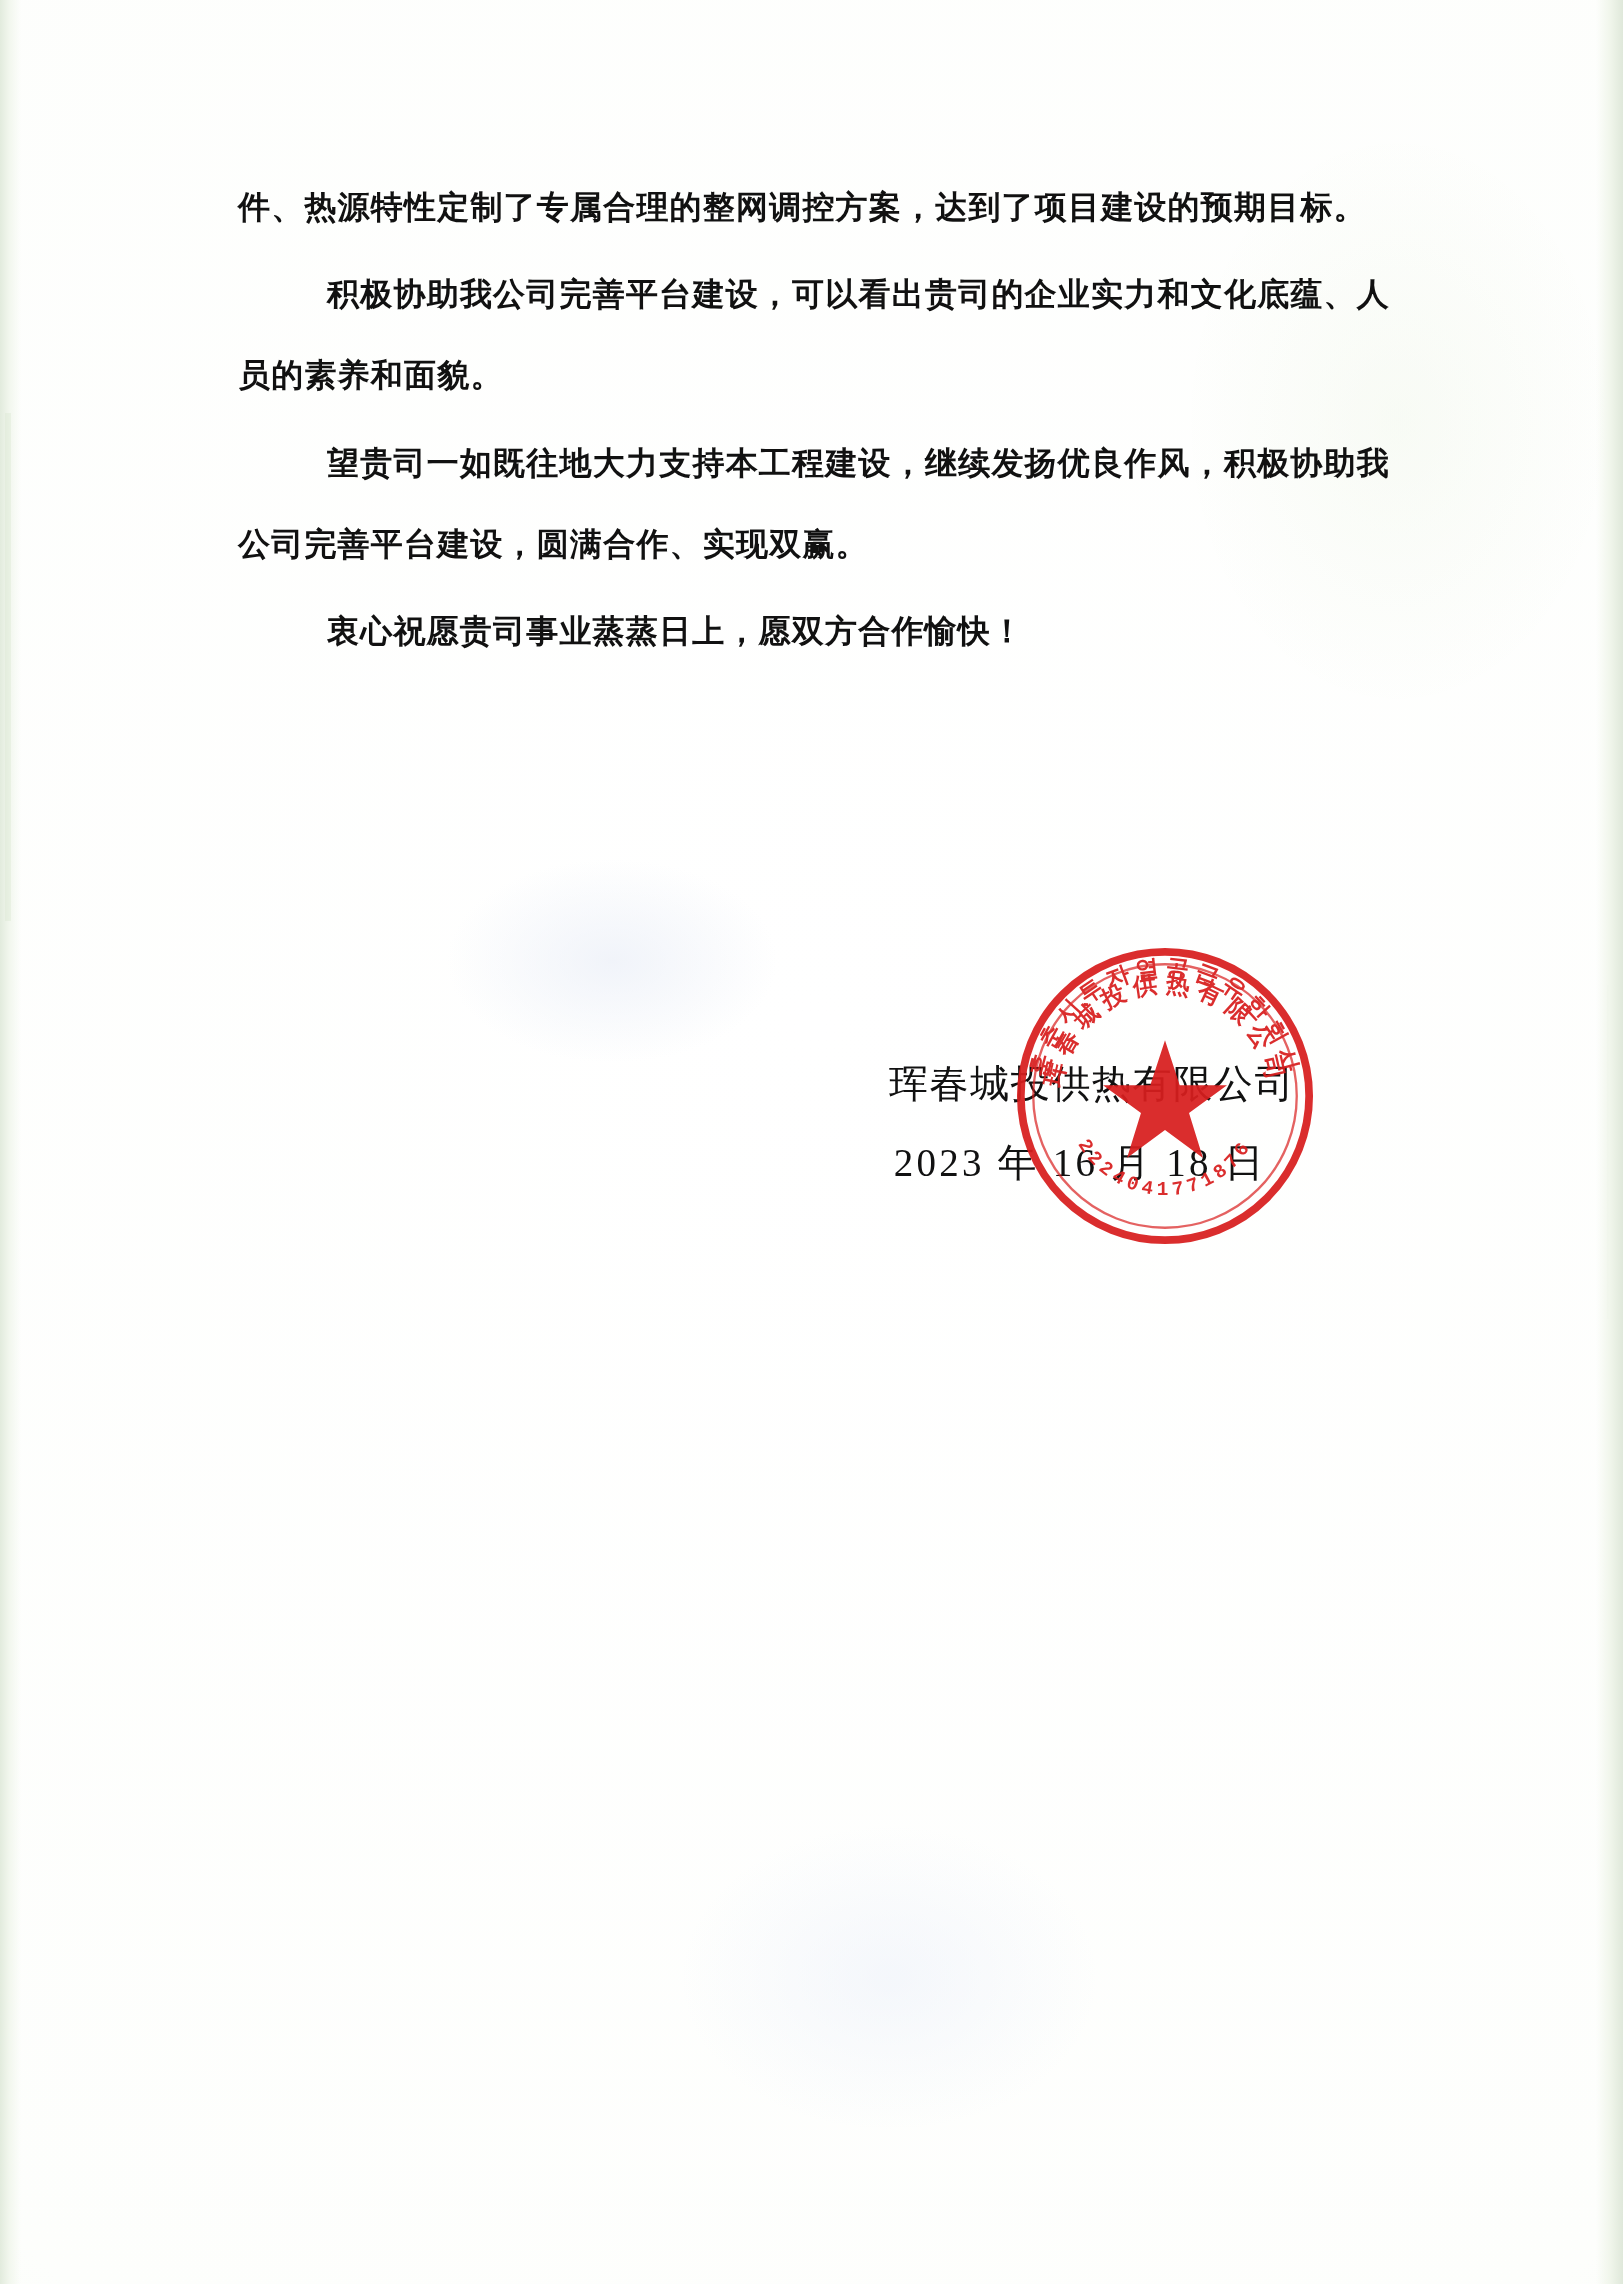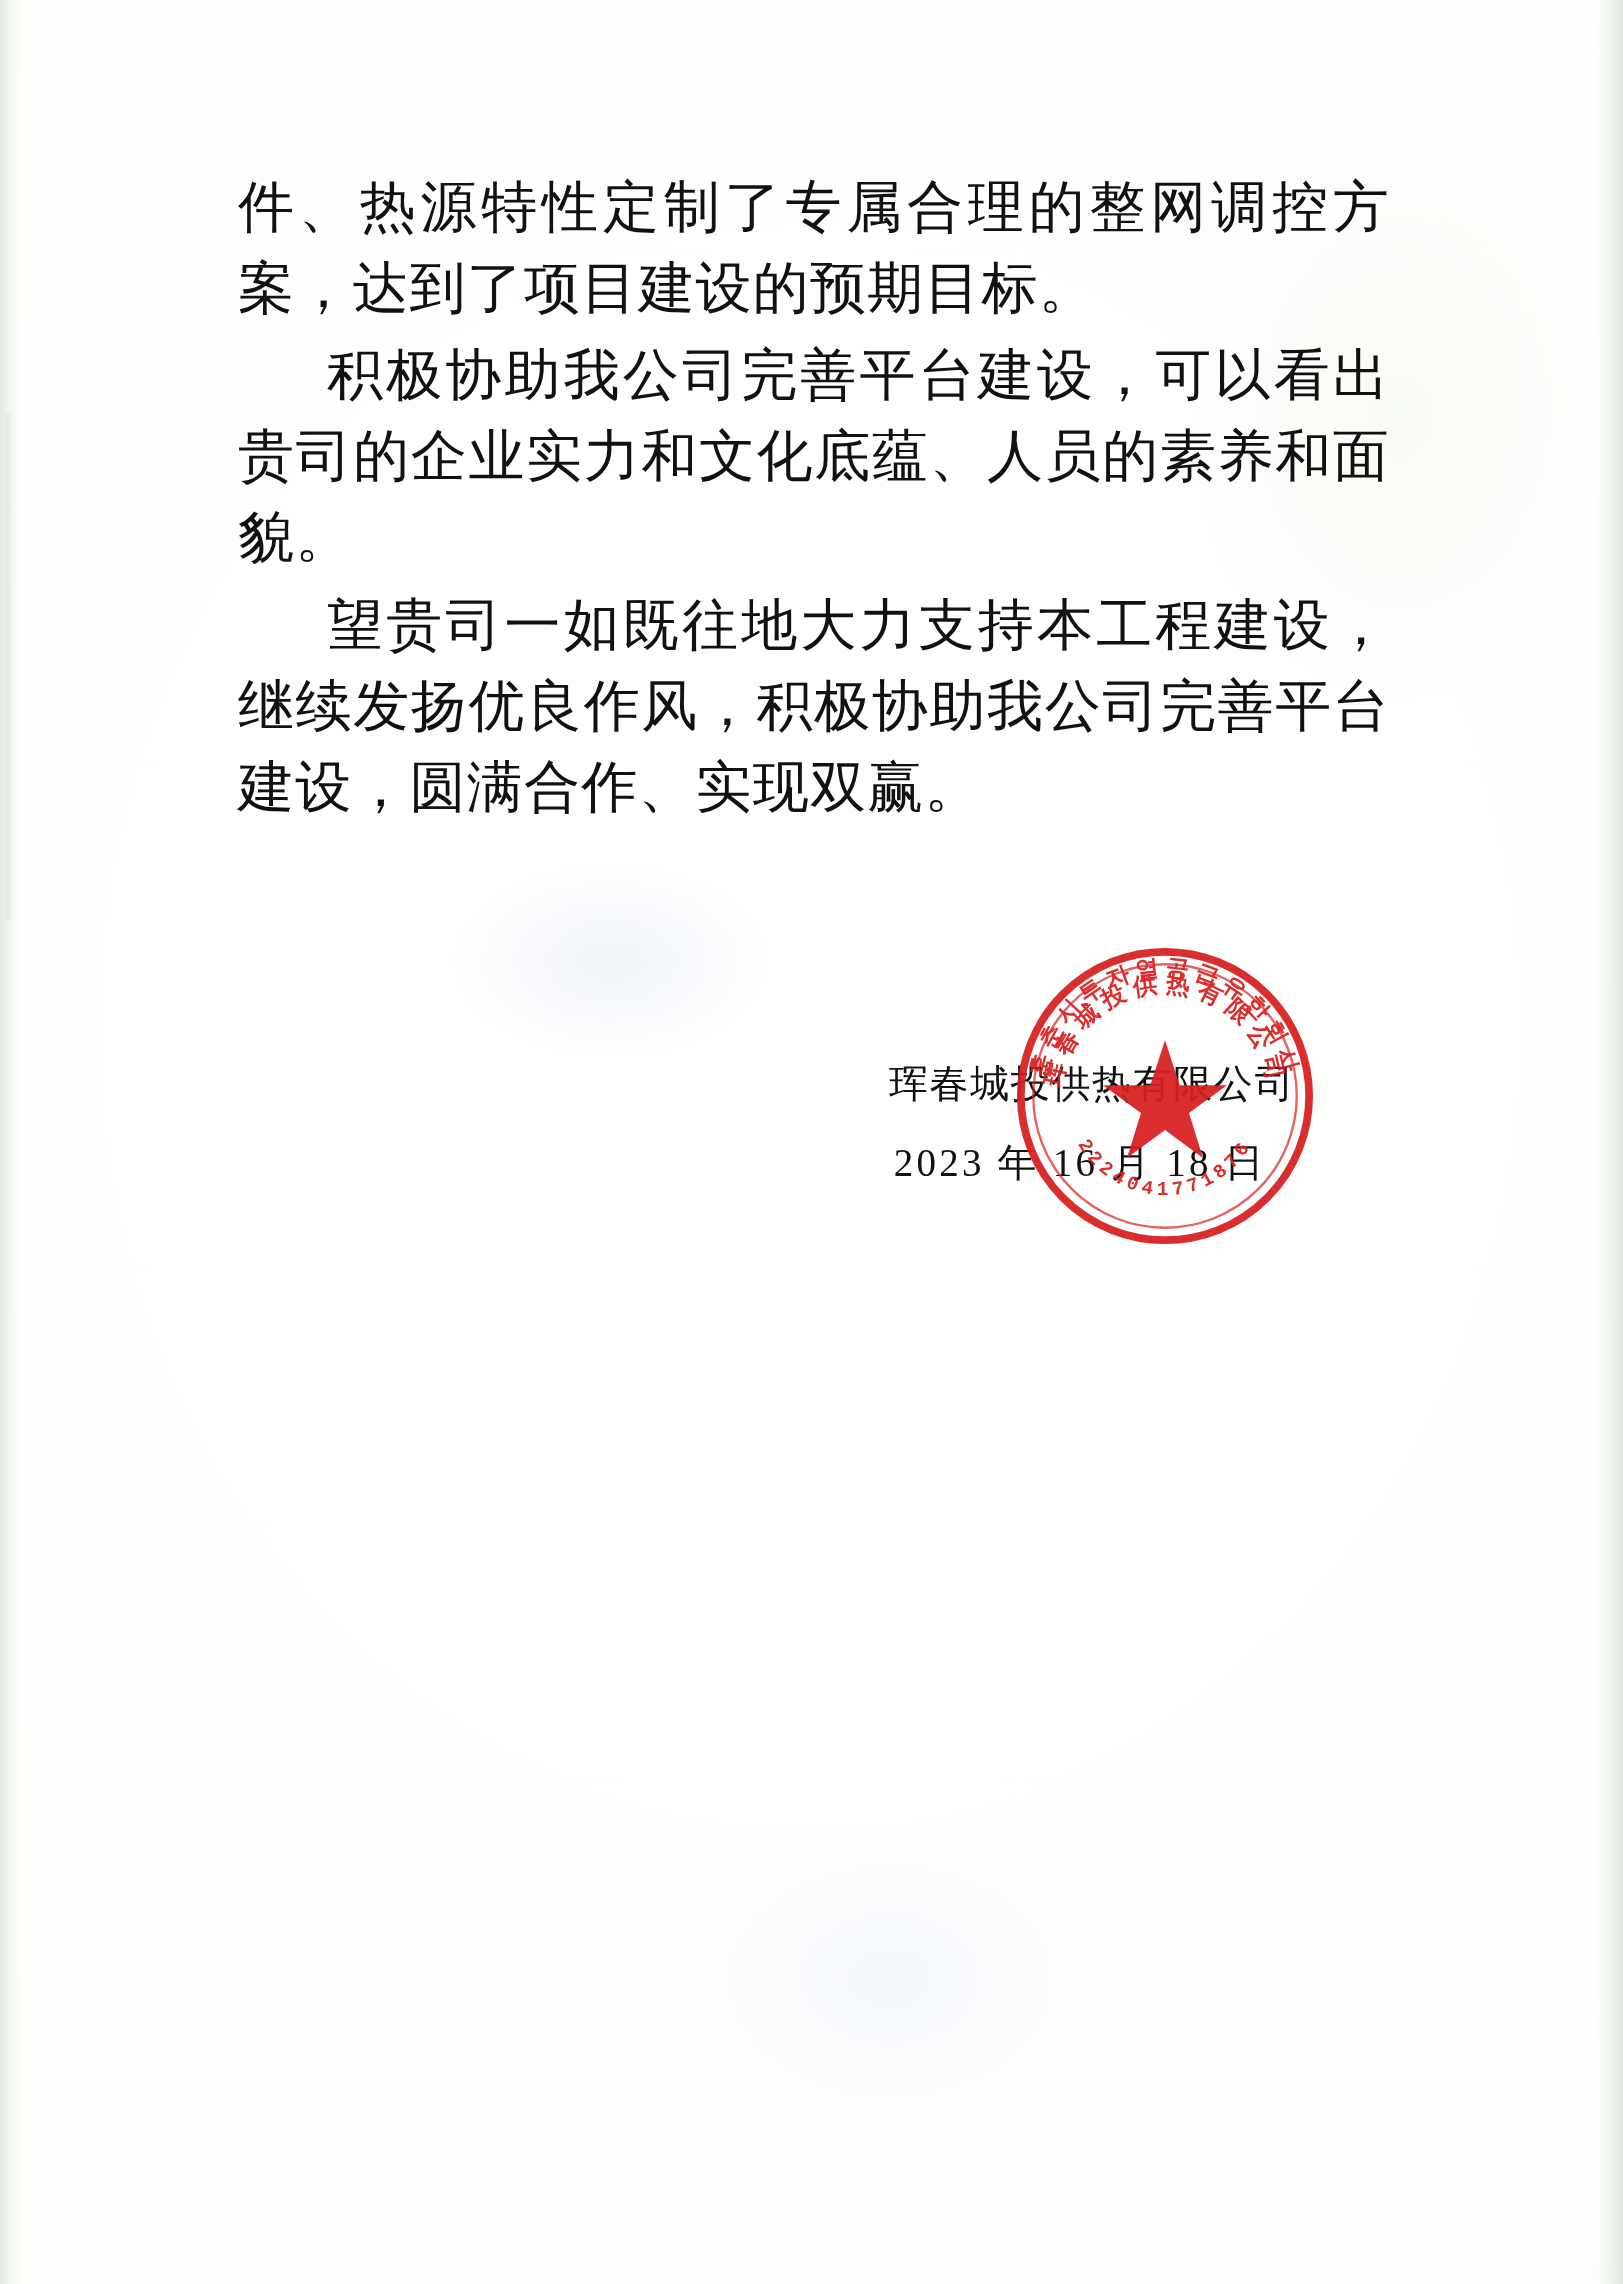--- a/index.html
+++ b/index.html
@@ -45,25 +45,26 @@
     pointer-events: none;
   }
 
   
   #body-text {
     position: absolute;
     left: 238px;
     top: 167px;
     width: 1152px;
     color: #111111;
-    font-size: 56px;
+    font-size: 32px;
     line-height: 81px;
     letter-spacing: 1.2px;
     text-align: justify;
     text-justify: inter-character;
+    font-weight: bold;
   }
   .para {
     margin: 0 0 6.4px 0;
     text-indent: 0;
   }
   .para.indent {
     text-indent: 89px;
   }
 
   
@@ -107,20 +108,21 @@
   <div class="paper-blotch" style="left:445px; top:858px; width:334px; height:206px; background:radial-gradient(ellipse at center, rgba(236,240,248,0.75) 0%, rgba(255,255,255,0) 70%);"></div>
   <div class="paper-blotch" style="left:683px; top:1827px; width:413px; height:302px; background:radial-gradient(ellipse at center, rgba(238,242,250,0.6) 0%, rgba(255,255,255,0) 72%);"></div>
   <div class="paper-blotch" style="left:1191px; top:143px; width:413px; height:556px; background:radial-gradient(ellipse at center, rgba(243,248,238,0.55) 0%, rgba(255,255,255,0) 75%);"></div>
   <div class="scan-streak" style="left:4.8px; top:413px; width:6.4px; height:508px;"></div>
   <div class="scan-streak" style="right:8px; top:985px; width:8px; height:334px;"></div>
 
   <div id="body-text">
     <p class="para">件、热源特性定制了专属合理的整网调控方案，达到了项目建设的预期目标。</p>
     <p class="para indent">积极协助我公司完善平台建设，可以看出贵司的企业实力和文化底蕴、人员的素养和面貌。</p>
     <p class="para indent">望贵司一如既往地大力支持本工程建设，继续发扬优良作风，积极协助我公司完善平台建设，圆满合作、实现双赢。</p>
+    <p class="para indent">衷心祝愿贵司事业蒸蒸日上，愿双方合作愉快！</p>
   </div>
 
   <div id="signature">
     <div id="sign-company">珲春城投供热有限公司</div>
     <div id="sign-date">2023 年 16 月 18 日</div>
   </div>
 
   <div id="seal">
     <svg viewBox="0 0 400 400" xmlns="http://www.w3.org/2000/svg">
       <defs>

